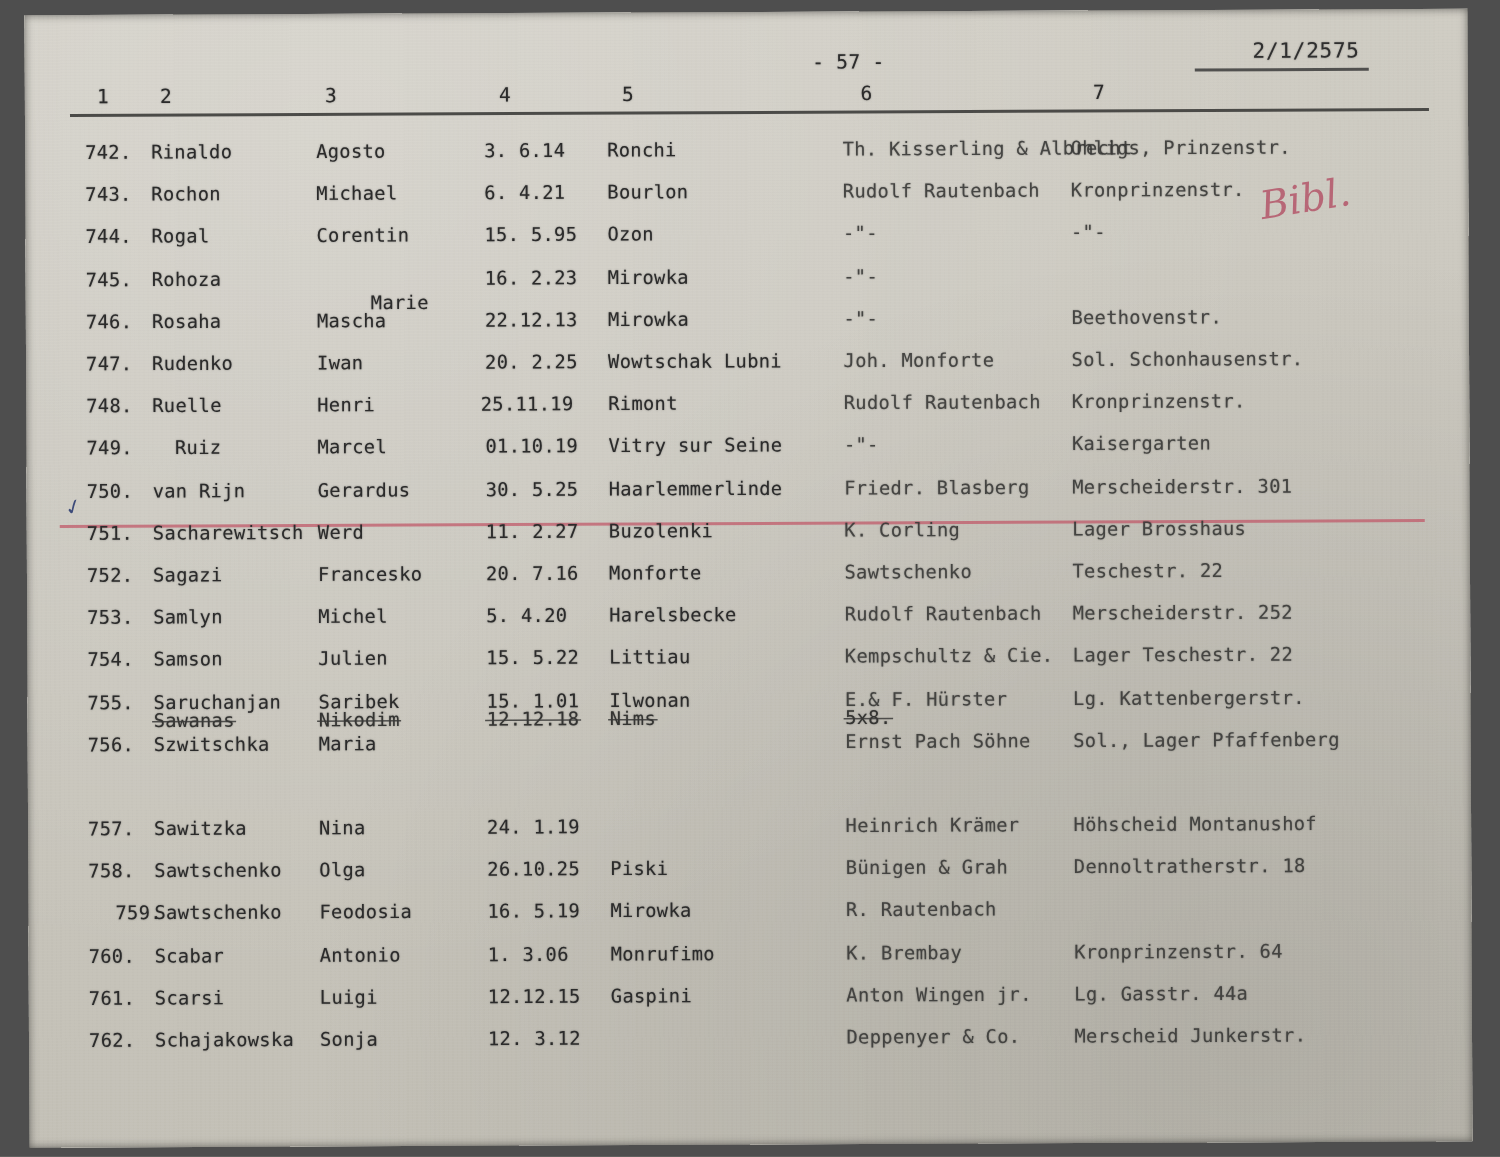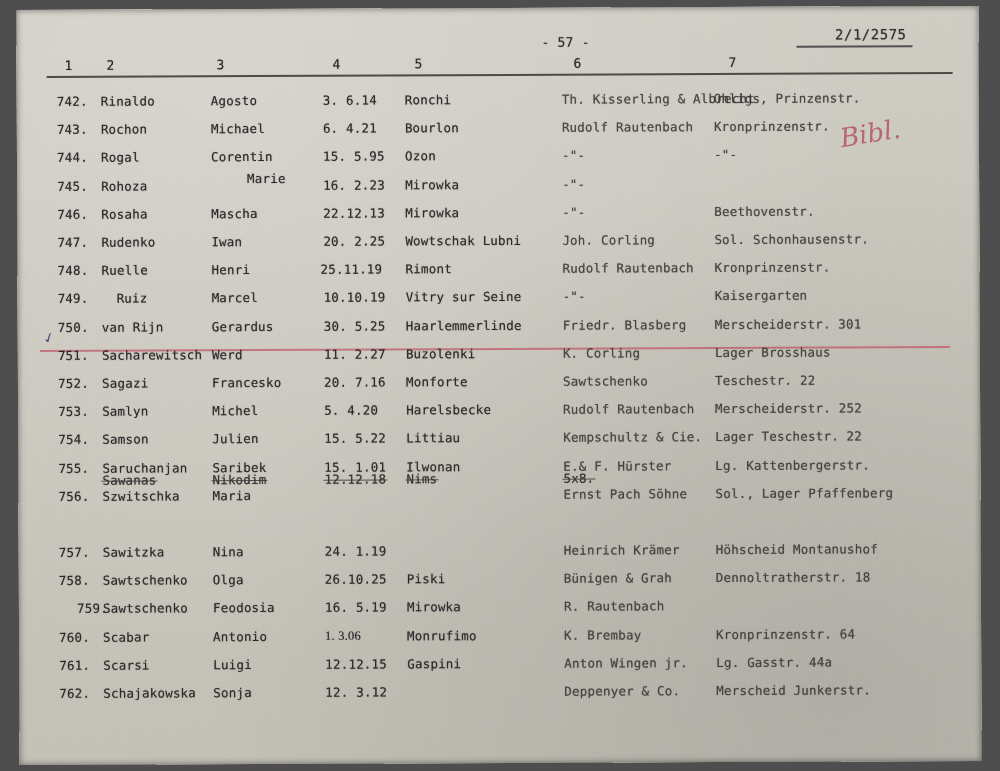--- a/index.html
+++ b/index.html
@@ -172,49 +172,49 @@
         <div class="tw cell faint" style="left: 697px; top: 112.2px;">Kronprinzenstr.</div>
         <div class="tw cell" style="left: 40px; top: 140.4px;">744.</div>
         <div class="tw cell" style="left: 84px; top: 140.4px;">Rogal</div>
         <div class="tw cell" style="left: 194px; top: 140.4px;">Corentin</div>
         <div class="tw cell" style="left: 306px; top: 140.4px;">15. 5.95</div>
         <div class="tw cell" style="left: 388px; top: 140.4px;">Ozon</div>
         <div class="tw cell faint" style="left: 545px; top: 140.4px;">-"-</div>
         <div class="tw cell faint" style="left: 697px; top: 140.4px;">-"-</div>
         <div class="tw cell" style="left: 40px; top: 168.6px;">745.</div>
         <div class="tw cell" style="left: 84px; top: 168.6px;">Rohoza</div>
-        <div class="tw cell" style="left: 194px; top: 162px; padding-left: 36px;">Marie</div>
+        <div class="tw cell" style="left: 194px; top: 185px; padding-left: 36px;">Marie</div>
         <div class="tw cell" style="left: 306px; top: 168.6px;">16. 2.23</div>
         <div class="tw cell" style="left: 388px; top: 168.6px;">Mirowka</div>
         <div class="tw cell faint" style="left: 545px; top: 168.6px;">-"-</div>
         <div class="tw cell" style="left: 40px; top: 196.8px;">746.</div>
         <div class="tw cell" style="left: 84px; top: 196.8px;">Rosaha</div>
         <div class="tw cell" style="left: 194px; top: 196.8px;">Mascha</div>
         <div class="tw cell" style="left: 306px; top: 196.8px;">22.12.13</div>
         <div class="tw cell" style="left: 388px; top: 196.8px;">Mirowka</div>
         <div class="tw cell faint" style="left: 545px; top: 196.8px;">-"-</div>
         <div class="tw cell faint" style="left: 697px; top: 196.8px;">Beethovenstr.</div>
         <div class="tw cell" style="left: 40px; top: 225px;">747.</div>
         <div class="tw cell" style="left: 84px; top: 225px;">Rudenko</div>
         <div class="tw cell" style="left: 194px; top: 225px;">Iwan</div>
         <div class="tw cell" style="left: 306px; top: 225px;">20. 2.25</div>
         <div class="tw cell" style="left: 388px; top: 225px;">Wowtschak Lubni</div>
-        <div class="tw cell faint" style="left: 545px; top: 225px;">Joh. Corling</div>
+        <div class="tw cell faint" style="left: 545px; top: 225px;">Joh. Monforte</div>
         <div class="tw cell faint" style="left: 697px; top: 225px;">Sol. Schonhausenstr.</div>
         <div class="tw cell" style="left: 40px; top: 253.2px;">748.</div>
         <div class="tw cell" style="left: 84px; top: 253.2px;">Ruelle</div>
         <div class="tw cell" style="left: 194px; top: 253.2px;">Henri</div>
         <div class="tw cell" style="left: 303px; top: 253.2px;">25.11.19</div>
         <div class="tw cell" style="left: 388px; top: 253.2px;">Rimont</div>
         <div class="tw cell faint" style="left: 545px; top: 253.2px;">Rudolf Rautenbach</div>
         <div class="tw cell faint" style="left: 697px; top: 253.2px;">Kronprinzenstr.</div>
         <div class="tw cell" style="left: 40px; top: 281.4px;">749.</div>
         <div class="tw cell" style="left: 84px; top: 281.4px; padding-left: 15px;">Ruiz</div>
         <div class="tw cell" style="left: 194px; top: 281.4px;">Marcel</div>
-        <div class="tw cell" style="left: 306px; top: 281.4px;">10.10.19</div>
+        <div class="tw cell" style="left: 306px; top: 281.4px;">01.10.19</div>
         <div class="tw cell" style="left: 388px; top: 281.4px;">Vitry sur Seine</div>
         <div class="tw cell faint" style="left: 545px; top: 281.4px;">-"-</div>
         <div class="tw cell faint" style="left: 697px; top: 281.4px;">Kaisergarten</div>
         <div class="tw cell" style="left: 40px; top: 309.6px;">750.</div>
         <div class="tw cell" style="left: 84px; top: 309.6px;">van Rijn</div>
         <div class="tw cell" style="left: 194px; top: 309.6px;">Gerardus</div>
         <div class="tw cell" style="left: 306px; top: 309.6px;">30. 5.25</div>
         <div class="tw cell" style="left: 388px; top: 309.6px;">Haarlemmerlinde</div>
         <div class="tw cell faint" style="left: 545px; top: 309.6px;">Friedr. Blasberg</div>
         <div class="tw cell faint" style="left: 697px; top: 309.6px;">Merscheiderstr. 301</div>
@@ -278,21 +278,21 @@
         <div class="tw cell faint" style="left: 697px; top: 563.2px;">Dennoltratherstr. 18</div>
         <div class="tw cell" style="left: 58px; top: 591.4px; text-align: right;">759.</div>
         <div class="tw cell" style="left: 84px; top: 591.4px;">Sawtschenko</div>
         <div class="tw cell" style="left: 194px; top: 591.4px;">Feodosia</div>
         <div class="tw cell" style="left: 306px; top: 591.4px;">16. 5.19</div>
         <div class="tw cell" style="left: 388px; top: 591.4px;">Mirowka</div>
         <div class="tw cell faint" style="left: 545px; top: 591.4px;">R. Rautenbach</div>
         <div class="tw cell" style="left: 40px; top: 619.6px;">760.</div>
         <div class="tw cell" style="left: 84px; top: 619.6px;">Scabar</div>
         <div class="tw cell" style="left: 194px; top: 619.6px;">Antonio</div>
-        <div class="tw cell" style="left: 306px; top: 619.6px; font-family: Liberation Serif, serif;">1. 3.06</div>
+        <div class="tw cell" style="left: 306px; top: 619.6px;">1. 3.06</div>
         <div class="tw cell" style="left: 388px; top: 619.6px;">Monrufimo</div>
         <div class="tw cell faint" style="left: 545px; top: 619.6px;">K. Brembay</div>
         <div class="tw cell faint" style="left: 697px; top: 619.6px;">Kronprinzenstr. 64</div>
         <div class="tw cell" style="left: 40px; top: 647.8px;">761.</div>
         <div class="tw cell" style="left: 84px; top: 647.8px;">Scarsi</div>
         <div class="tw cell" style="left: 194px; top: 647.8px;">Luigi</div>
         <div class="tw cell" style="left: 306px; top: 647.8px;">12.12.15</div>
         <div class="tw cell" style="left: 388px; top: 647.8px;">Gaspini</div>
         <div class="tw cell faint" style="left: 545px; top: 647.8px;">Anton Wingen jr.</div>
         <div class="tw cell faint" style="left: 697px; top: 647.8px;">Lg. Gasstr. 44a</div>

